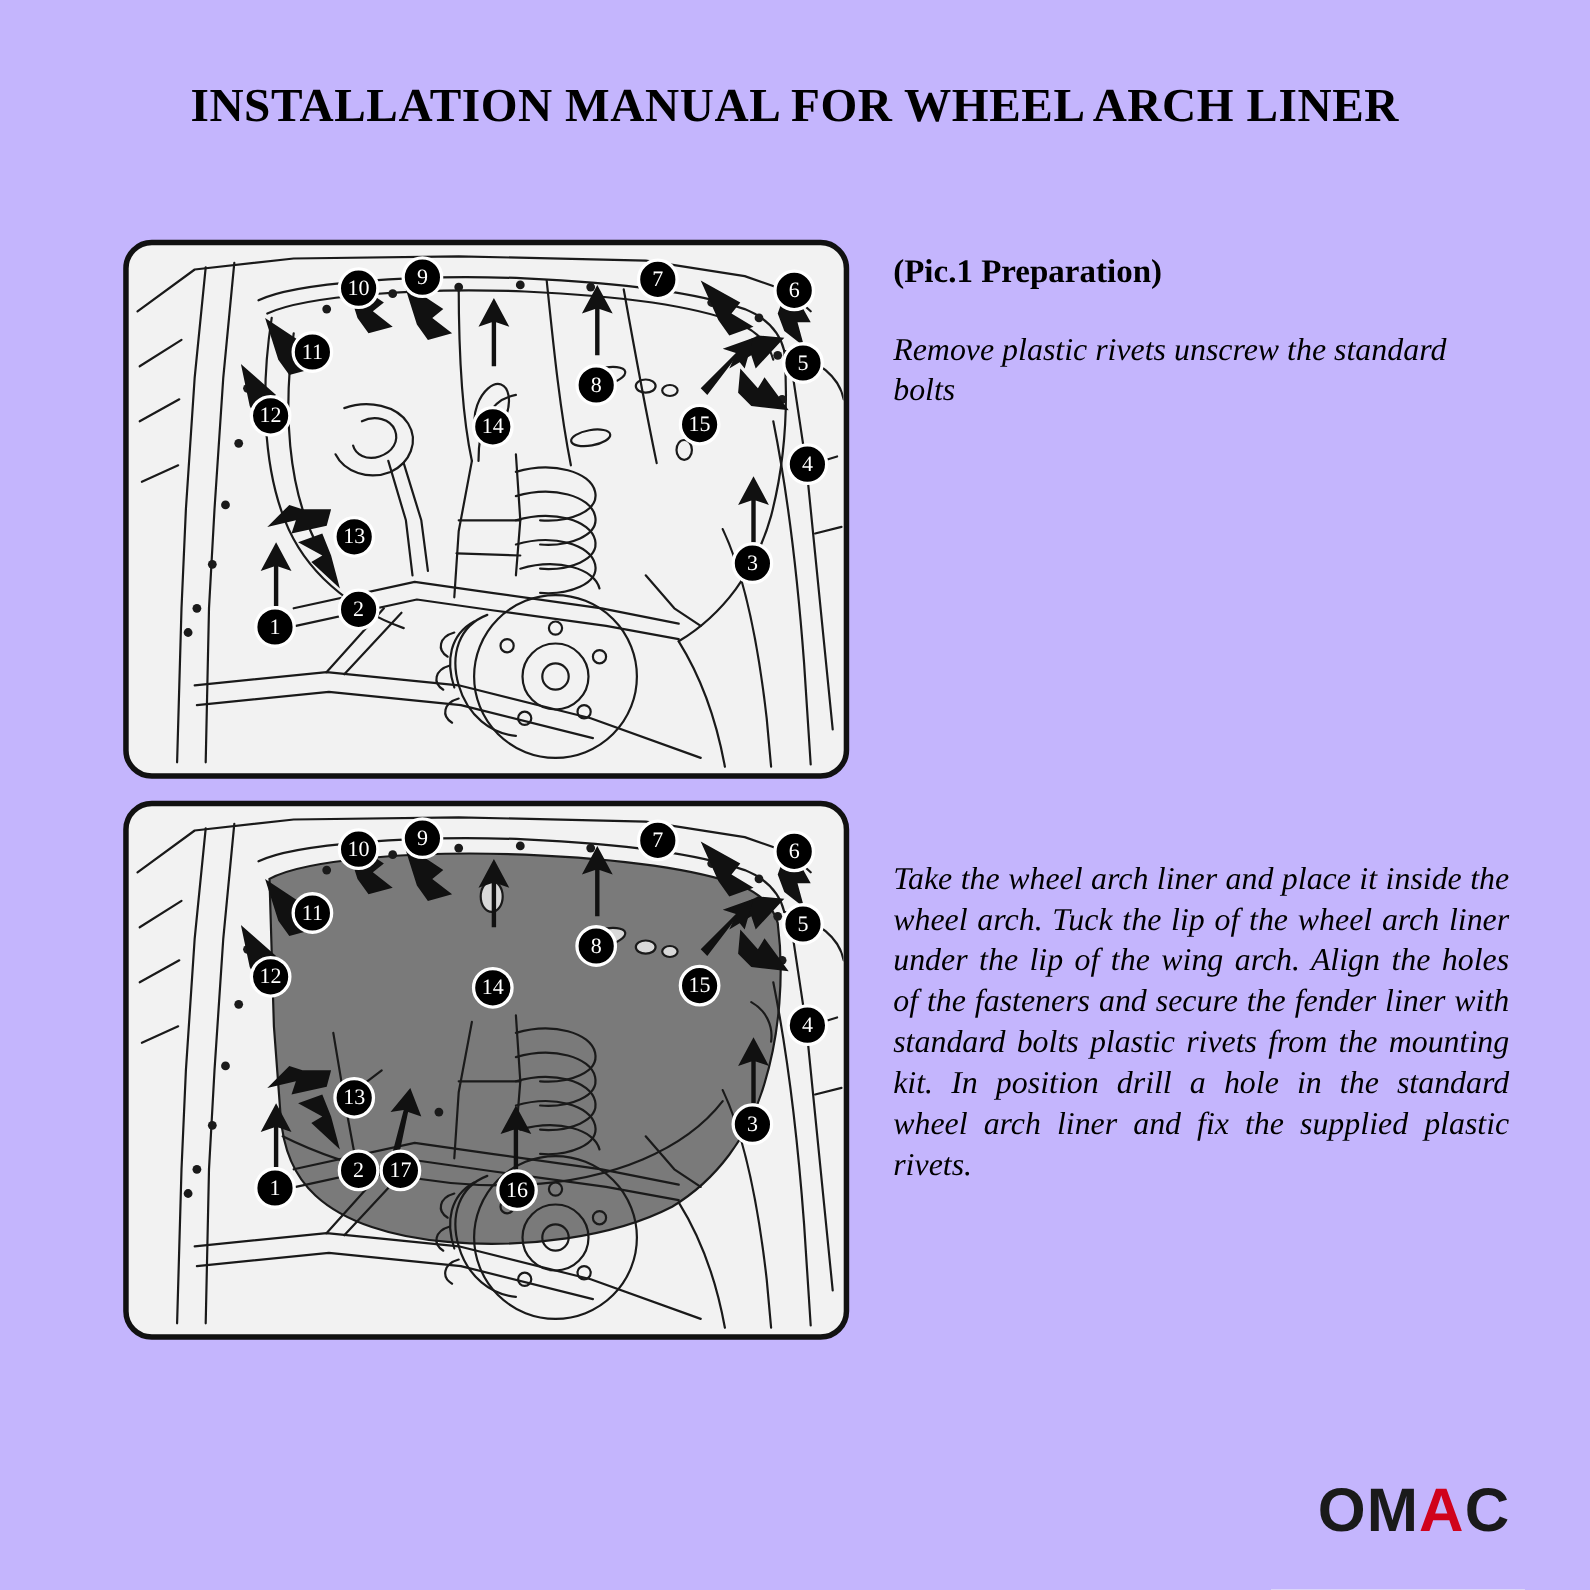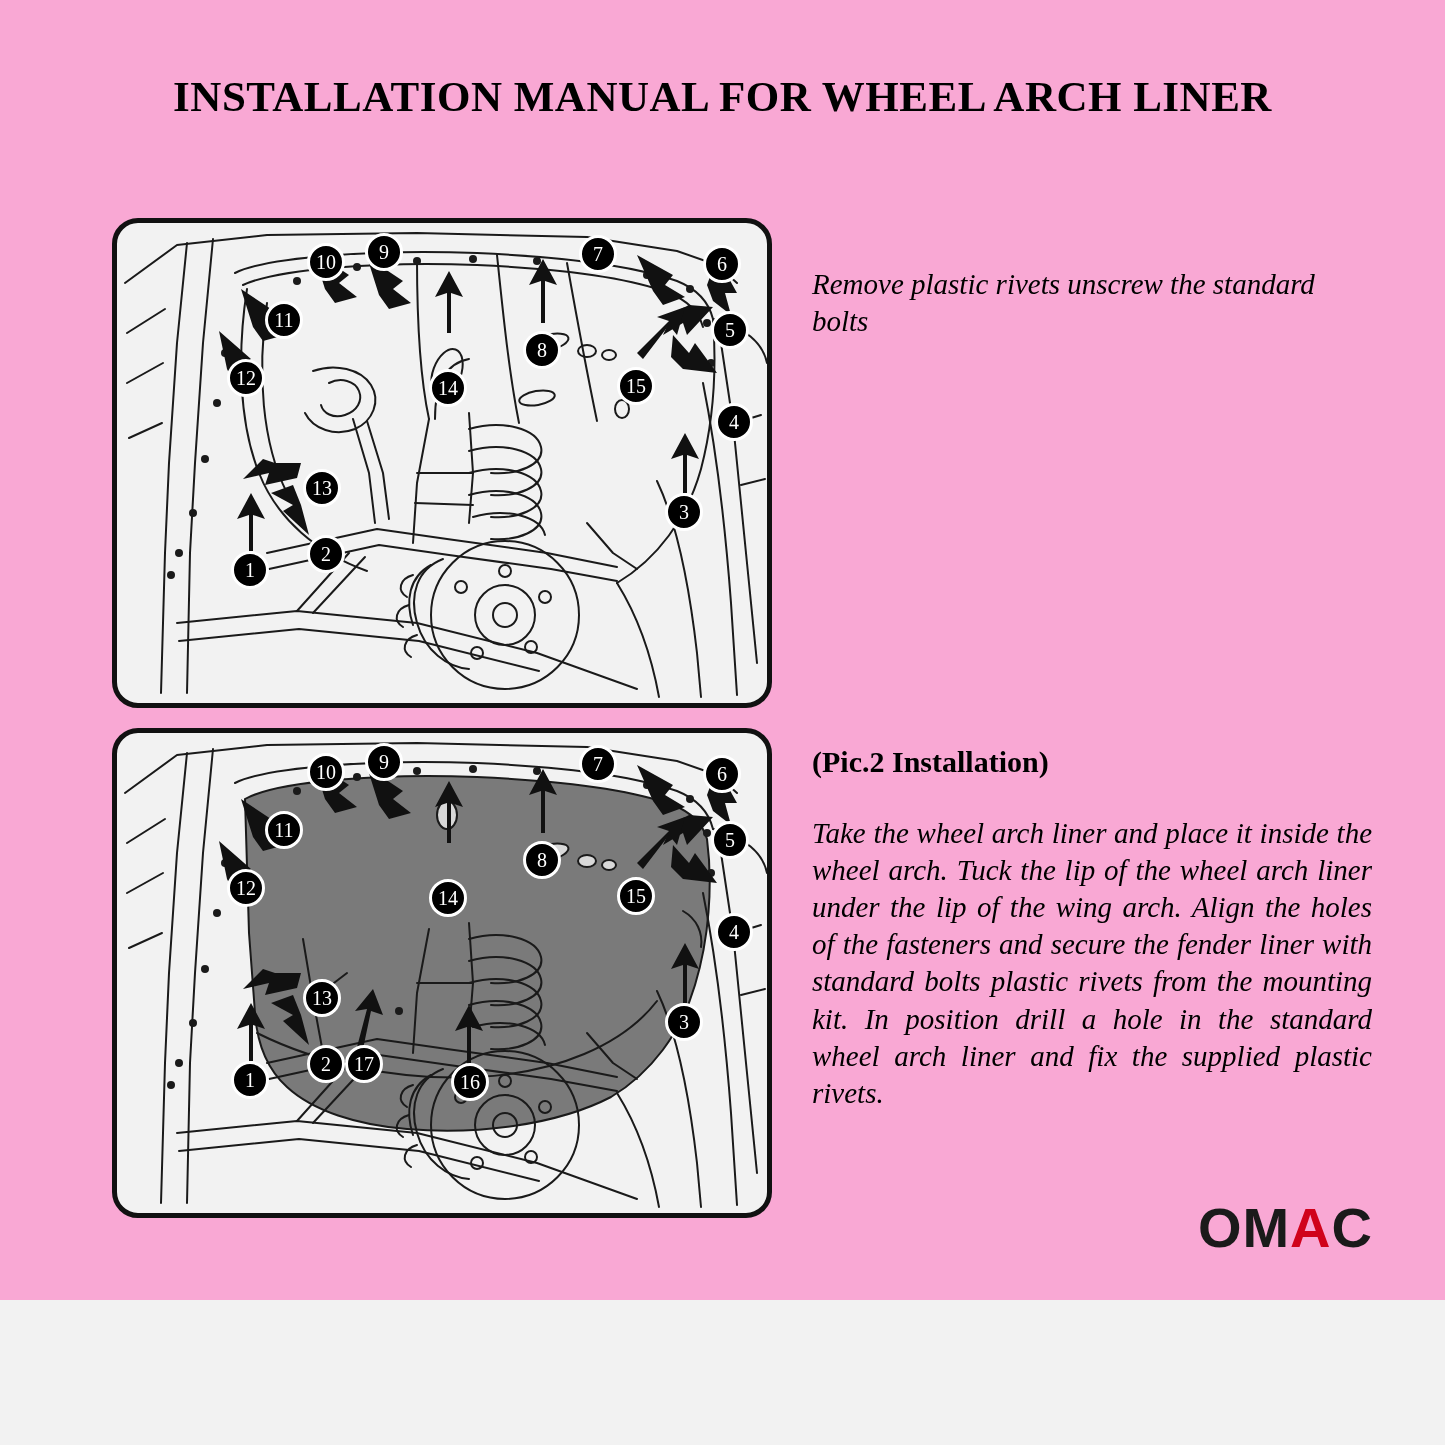--- a/index.html
+++ b/index.html
@@ -3,22 +3,22 @@
 <meta charset="utf-8">
 <style>
   html, body {
     margin: 0;
     padding: 0;
     background: #f2f2f2;
   }
   .page {
     position: relative;
     width: 1445px;
-    height: 1300px;
-    background: #f9a8d4;
+    height: 1445px;
+    background: #c4b5fd;
     font-family: "Liberation Serif", serif;
     overflow: hidden;
   }
   .title {
     position: absolute;
     top: 72px;
     left: 0;
     width: 1445px;
     text-align: center;
     font-family: "Liberation Serif", serif;
@@ -232,20 +232,21 @@
     <div class="callout" style="left:312px; top:146px;">14</div>
     <div class="callout" style="left:500px; top:144px;">15</div>
     <div class="callout" style="left:598px; top:180px;">4</div>
     <div class="callout" style="left:186px; top:246px;">13</div>
     <div class="callout" style="left:548px; top:270px;">3</div>
     <div class="callout" style="left:190px; top:312px;">2</div>
     <div class="callout" style="left:114px; top:328px;">1</div>
   </div>
 
   <div class="caption-block" id="caption1">
+    <div class="caption-title">(Pic.1 Preparation)</div>
     <div class="caption-body">Remove plastic rivets unscrew the standard bolts</div>
   </div>
 
   <div class="panel" id="panel2">
     <svg class="diagram" viewBox="0 0 650 480">
       <g fill="none" stroke="#1a1a1a" stroke-width="2" stroke-linecap="round" stroke-linejoin="round">
         <path d="M8 60 L60 22 L150 12 L300 10 L470 14 L560 28 L600 42 L620 60"></path>
         <path d="M70 20 L60 120 L52 240 L48 330 L46 400 L44 470"></path>
         <path d="M96 16 L86 120 L78 240 L73 330 L70 470"></path>
         <path d="M10 110 L48 86"></path>
@@ -367,21 +368,20 @@
     <div class="callout" style="left:598px; top:180px;">4</div>
     <div class="callout" style="left:186px; top:246px;">13</div>
     <div class="callout" style="left:228px; top:312px;">17</div>
     <div class="callout" style="left:334px; top:330px;">16</div>
     <div class="callout" style="left:548px; top:270px;">3</div>
     <div class="callout" style="left:190px; top:312px;">2</div>
     <div class="callout" style="left:114px; top:328px;">1</div>
   </div>
 
   <div class="caption-block" id="caption2">
-    <div class="caption-title">(Pic.2 Installation)</div>
     <div class="caption-body">Take the wheel arch liner and place it inside the wheel arch. Tuck the lip of the wheel arch liner under the lip of the wing arch. Align the holes of the fasteners and secure the fender liner with standard bolts plastic rivets from the mounting kit. In position drill a hole in the standard wheel arch liner and fix the supplied plastic rivets.</div>
   </div>
 
   <div class="logo">
     <span>OM</span><span class="a-red">A</span><span>C</span>
   </div>
 
 </div>
 
 </body></html>

